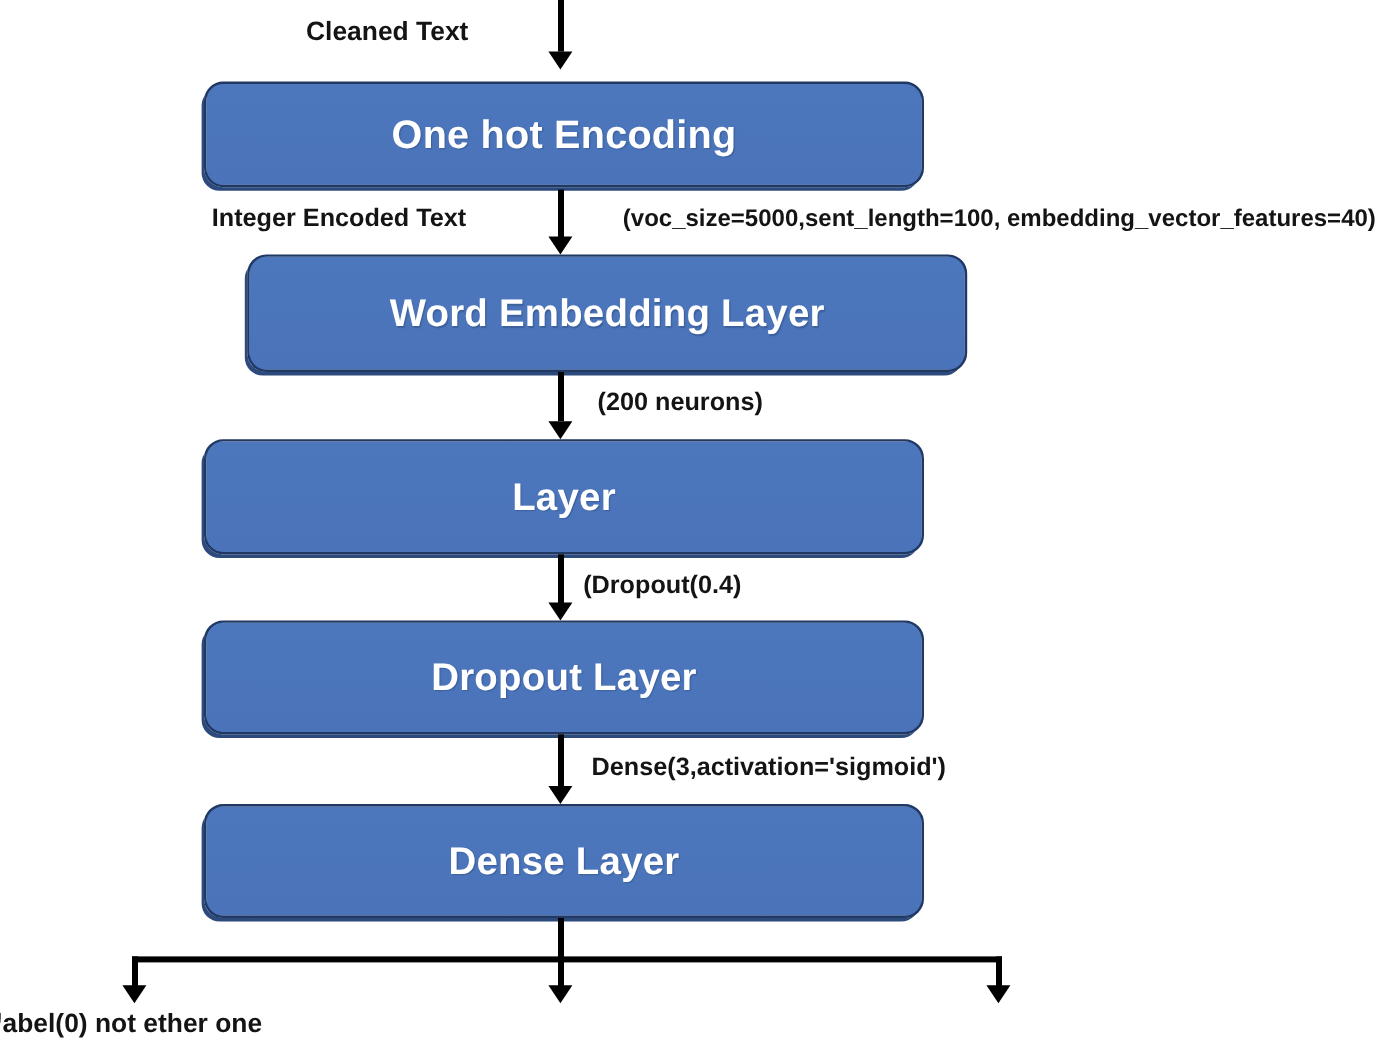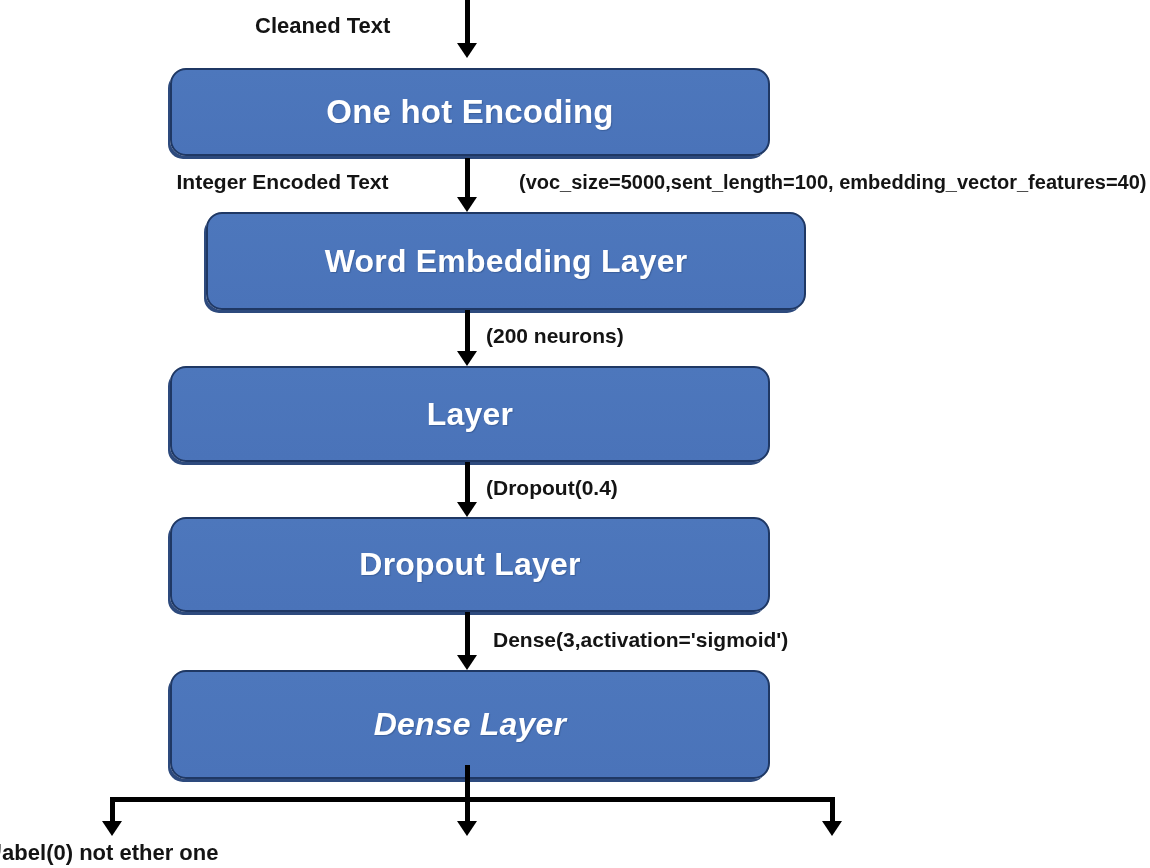--- a/index.html
+++ b/index.html
@@ -85,21 +85,21 @@
   <div class="ann" style="left:484px; top:171px; font-size:20px;margin-left:35px;">(voc_size=5000,sent_length=100, embedding_vector_features=40)</div>
   <div>
     <div class="vline" style="left:465px; top:158px; height:40px;"></div>
     <div class="ahead" style="left:457px; top:197px;"></div>
   </div>
 
   <div class="node" style="top:212px; height:98px;margin-left:36px;">
     <span class="node-label">Word Embedding Layer</span>
   </div>
 
-  <div class="ann" style="left:486px; top:324px;">(200 neurons)</div>
+  <div class="ann" style="left:498px; top:324px;">(200 neurons)</div>
   <div>
     <div class="vline" style="left:465px; top:310px; height:41px;"></div>
     <div class="ahead" style="left:457px; top:351px;"></div>
   </div>
 
   <div class="node" style="top:366px; height:96px;">
     <span class="node-label">Layer</span>
   </div>
 
   <div class="ann" style="left:486px; top:476px;">(Dropout(0.4)</div>
@@ -111,21 +111,21 @@
   <div class="node" style="top:517px; height:95px;text-align:right;">
     <span class="node-label">Dropout Layer</span>
   </div>
 
   <div class="ann" style="left:493px; top:628px;">Dense(3,activation='sigmoid')</div>
   <div>
     <div class="vline" style="left:465px; top:612px; height:44px;"></div>
     <div class="ahead" style="left:457px; top:655px;"></div>
   </div>
 
-  <div class="node" style="top:670px; height:109px;font-style:italic;">
+  <div class="node" style="top:670px; height:95px;">
     <span class="node-label">Dense Layer</span>
   </div>
 
   <div>
     <div class="vline" style="left:465px; top:765px; height:37px;"></div>
     <div class="hline" style="left:110px; top:797px; width:725px;"></div>
 
     <div>
       <div class="vline" style="left:110px; top:797px; height:25px;"></div>
       <div class="ahead" style="left:102px; top:821px;"></div>

